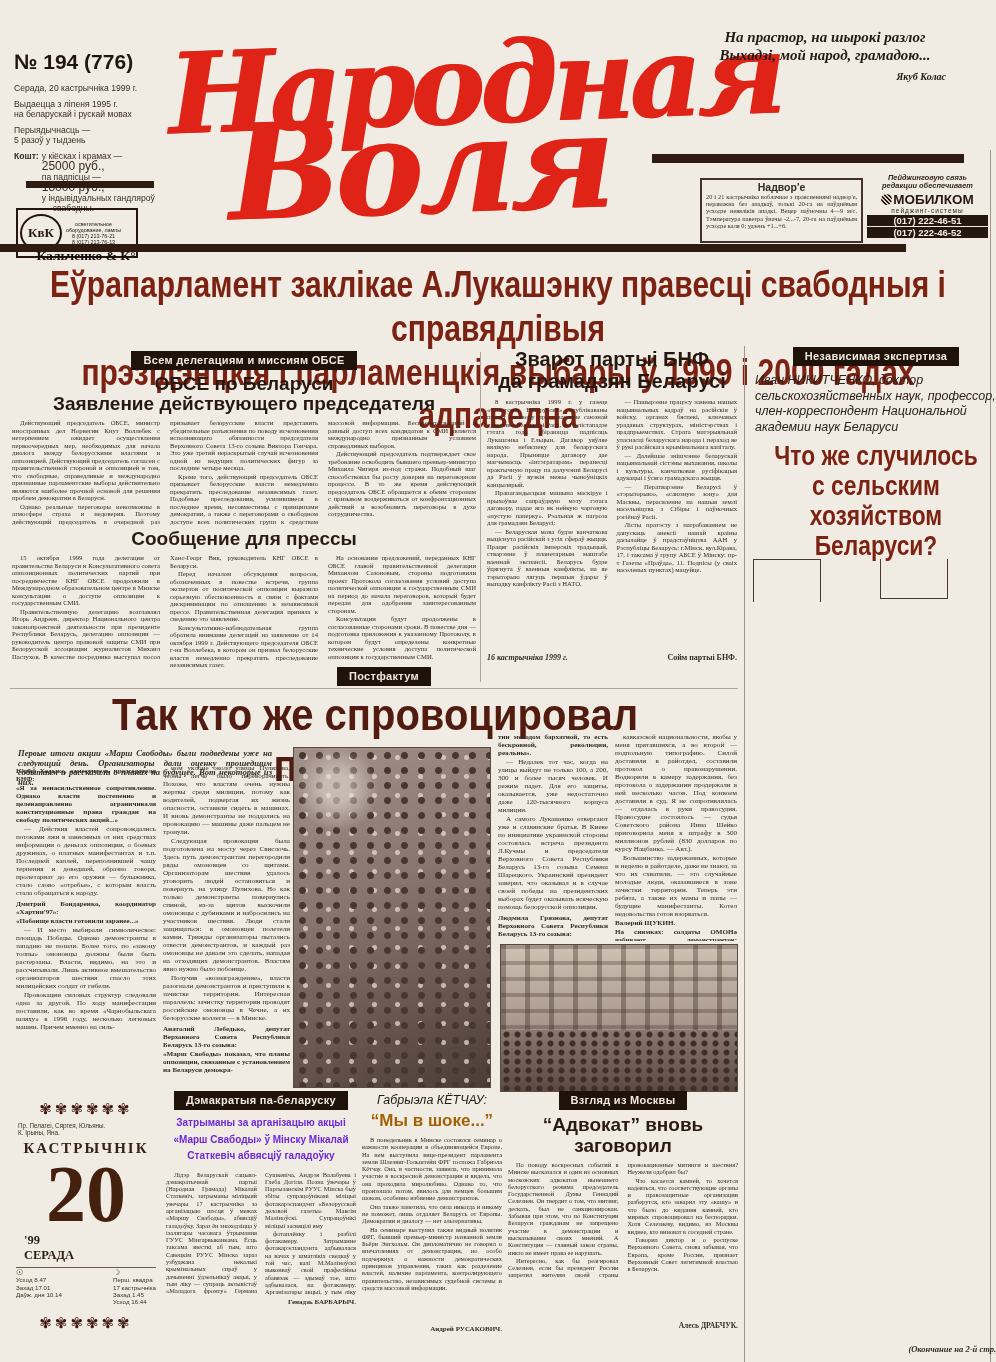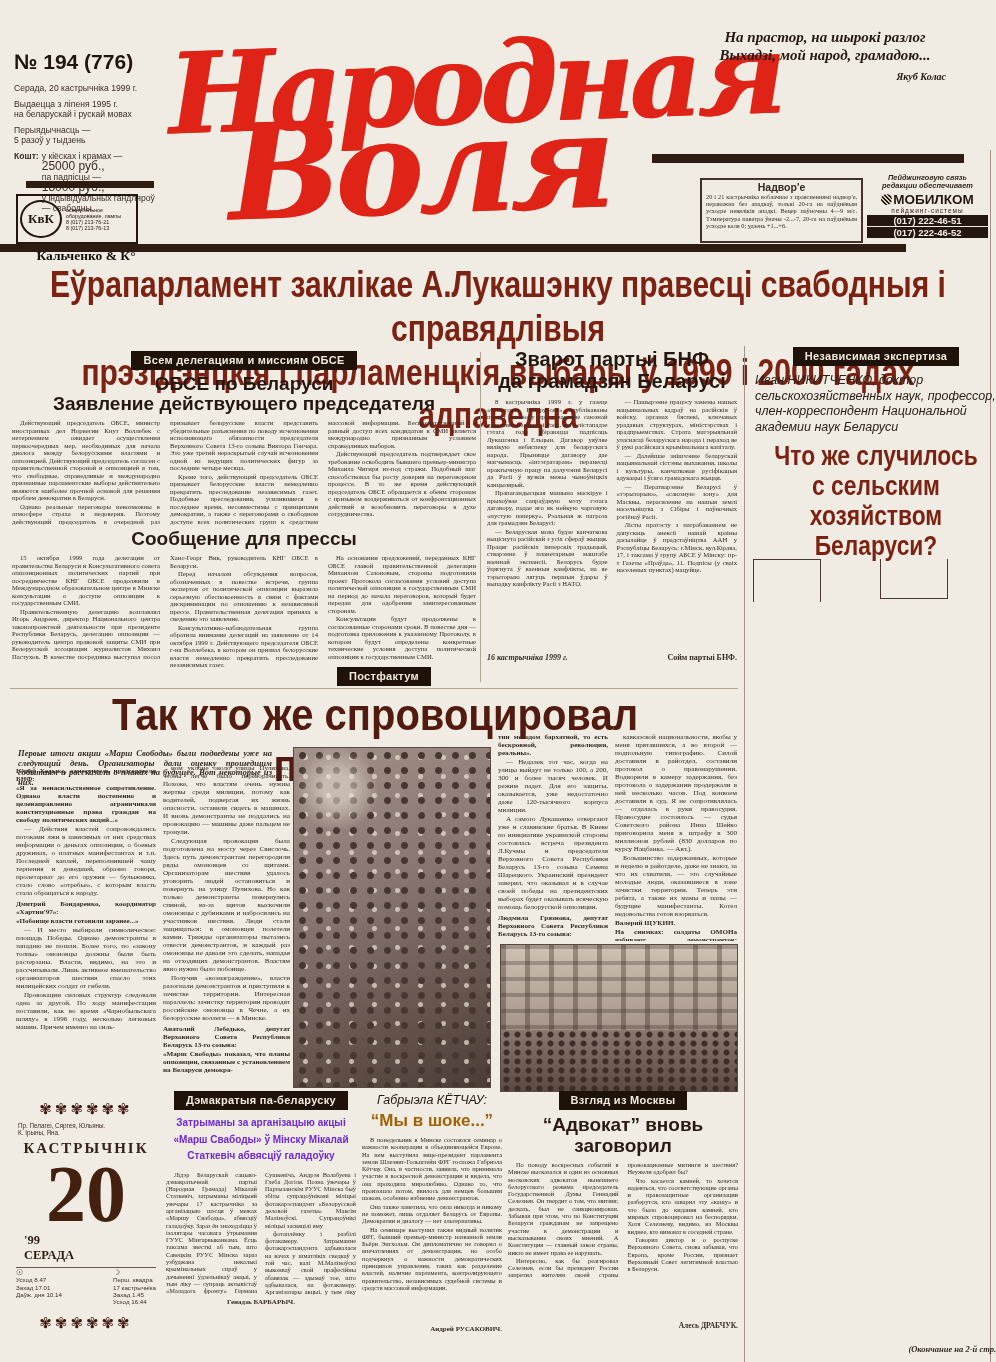--- a/index.html
+++ b/index.html
@@ -14,21 +14,21 @@
   .bodytext{overflow:hidden;}
   
   #info-col{left:14px;top:50px;width:162px;font-family:"Liberation Sans",sans-serif;}
   #issue-no{font-size:21px;font-weight:bold;color:#201510;margin-bottom:9px;}
   .info-line{font-size:8.6px;line-height:10.5px;color:#3a2c22;}
   .info-gap{margin-top:5px;}
   #price-block{display:flex;margin-top:5px;}
   #price-label{font-size:8.6px;font-weight:bold;margin-right:3px;}
   .price-big{font-size:12px;}
   #left-bar{left:26px;top:181px;width:128px;height:7px;}
-  #logo-box{left:16px;top:194px;width:122px;height:50px;border:2px solid #241510;display:flex;align-items:center;padding:2px;box-sizing:border-box;}
+  #logo-box{left:16px;top:208px;width:122px;height:50px;border:2px solid #241510;display:flex;align-items:center;padding:2px;box-sizing:border-box;text-align:center;}
   #logo-circle{width:38px;height:34px;border:2px solid #241510;border-radius:50%;display:flex;align-items:center;justify-content:center;
                font-weight:bold;font-size:13px;font-family:"Liberation Serif",serif;color:#241510;}
   #logo-tiny{margin-left:4px;font-size:5.4px;line-height:6.2px;color:#241510;font-family:"Liberation Sans",sans-serif;}
   #logo-name{left:10px;top:248px;width:152px;text-align:center;font-weight:bold;font-size:13.5px;color:#140c08;font-family:"Liberation Serif",serif;}
   .masthead{font-family:"DejaVu Serif",serif;font-style:italic;font-weight:bold;color:#df2317;
             line-height:.9;transform:rotate(-2deg);letter-spacing:-5px;text-shadow:1.5px 0 #df2317;}
   #masthead-1{left:168px;top:34px;font-size:112px;}
   #masthead-2{left:228px;top:108px;font-size:132px;}
   #epigraph{left:690px;top:28px;width:270px;text-align:center;font-style:italic;font-weight:bold;font-size:15px;line-height:18px;color:#241a12;}
   #epigraph-author{text-align:right;font-size:10px;margin-top:4px;padding-right:14px;}
@@ -112,21 +112,21 @@
   #cal-day{text-align:center;font-weight:bold;font-size:80px;line-height:74px;color:#44200f;}
   #cal-yw{display:flex;justify-content:space-between;padding:0 14px;font-weight:bold;font-size:12.5px;color:#2c1d12;margin-top:2px;flex-direction:column;}
   #astro{border-top:1px solid #6b584a;margin:4px 6px 0;padding-top:1px;display:flex;justify-content:space-between;
          font-size:6.2px;line-height:7.4px;font-family:"Liberation Sans",sans-serif;color:#3a2c22;}
   .astro-sym{font-family:"DejaVu Sans",sans-serif;font-size:8px;}
   #flowers2{margin-top:8px;}
   
   #zatrymany{left:166px;top:1090px;width:190px;text-align:center;}
   #zat-title{font-size:10px;line-height:16.5px;color:#6d28d9;margin-top:5px;}
   #zat-body{margin-top:6px;height:126px;column-count:2;column-gap:8px;font-size:6.4px;line-height:7.3px;text-align:left;}
-  #zat-sig{font-weight:bold;font-size:7px;margin-top:1px;}
+  #zat-sig{text-align:right;font-weight:bold;font-size:7px;margin-top:1px;}
   #shoke{left:362px;top:1093px;width:140px;text-align:center;}
   #shoke-kicker{font-style:italic;font-size:12.5px;font-family:"Liberation Sans",sans-serif;color:#241a12;}
   #shoke-title{font-size:17px;margin-top:4px;color:#a16207;}
   #shoke-body{margin-top:5px;height:188px;font-size:6.4px;line-height:7.3px;text-align:left;}
   #shoke-sig{text-align:right;font-weight:bold;font-size:7px;margin-top:1px;}
   #advokat{left:508px;top:1090px;width:230px;text-align:center;}
   #adv-title{font-size:19px;line-height:21px;margin-top:4px;color:#2a1b12;}
   #adv-body{margin-top:5px;height:158px;column-count:2;column-gap:9px;font-size:6.4px;line-height:7.3px;text-align:left;}
   #adv-sig{text-align:right;font-weight:bold;font-size:7.5px;margin-top:2px;}
   #page-right-border{left:990px;top:150px;width:1px;height:1212px;background:#a3948a;}

